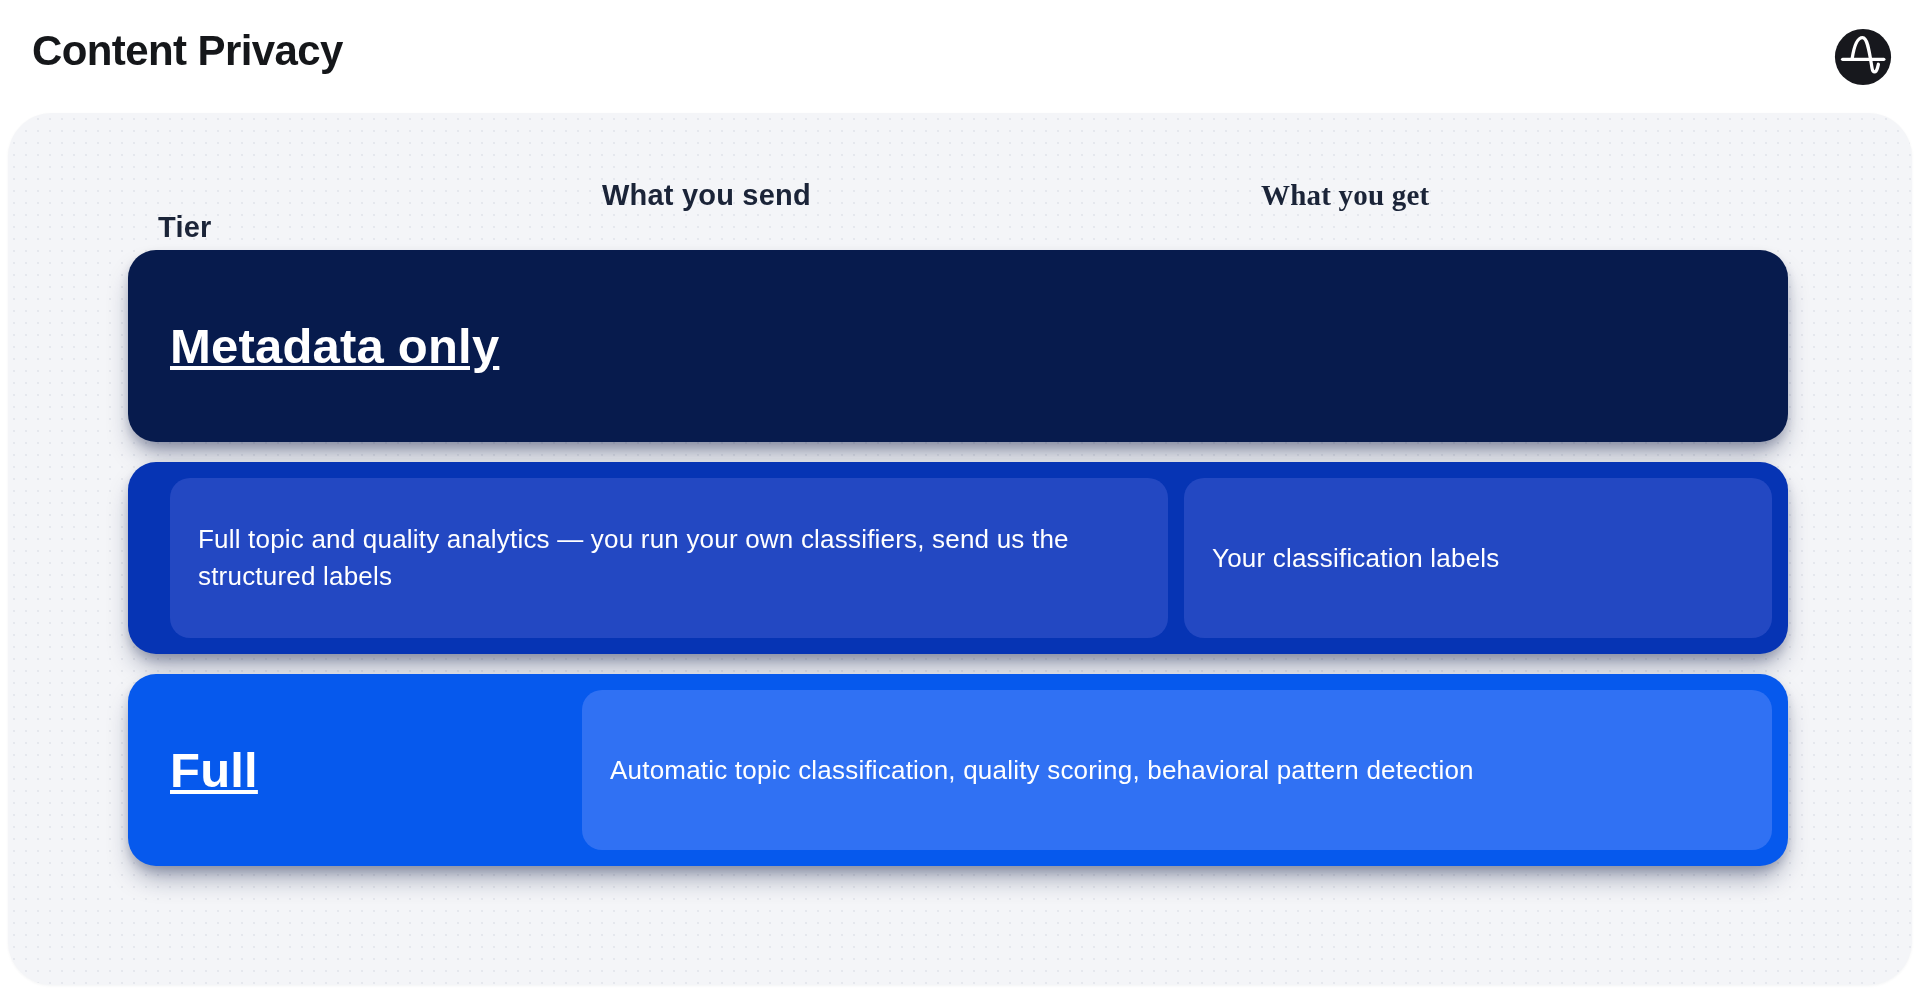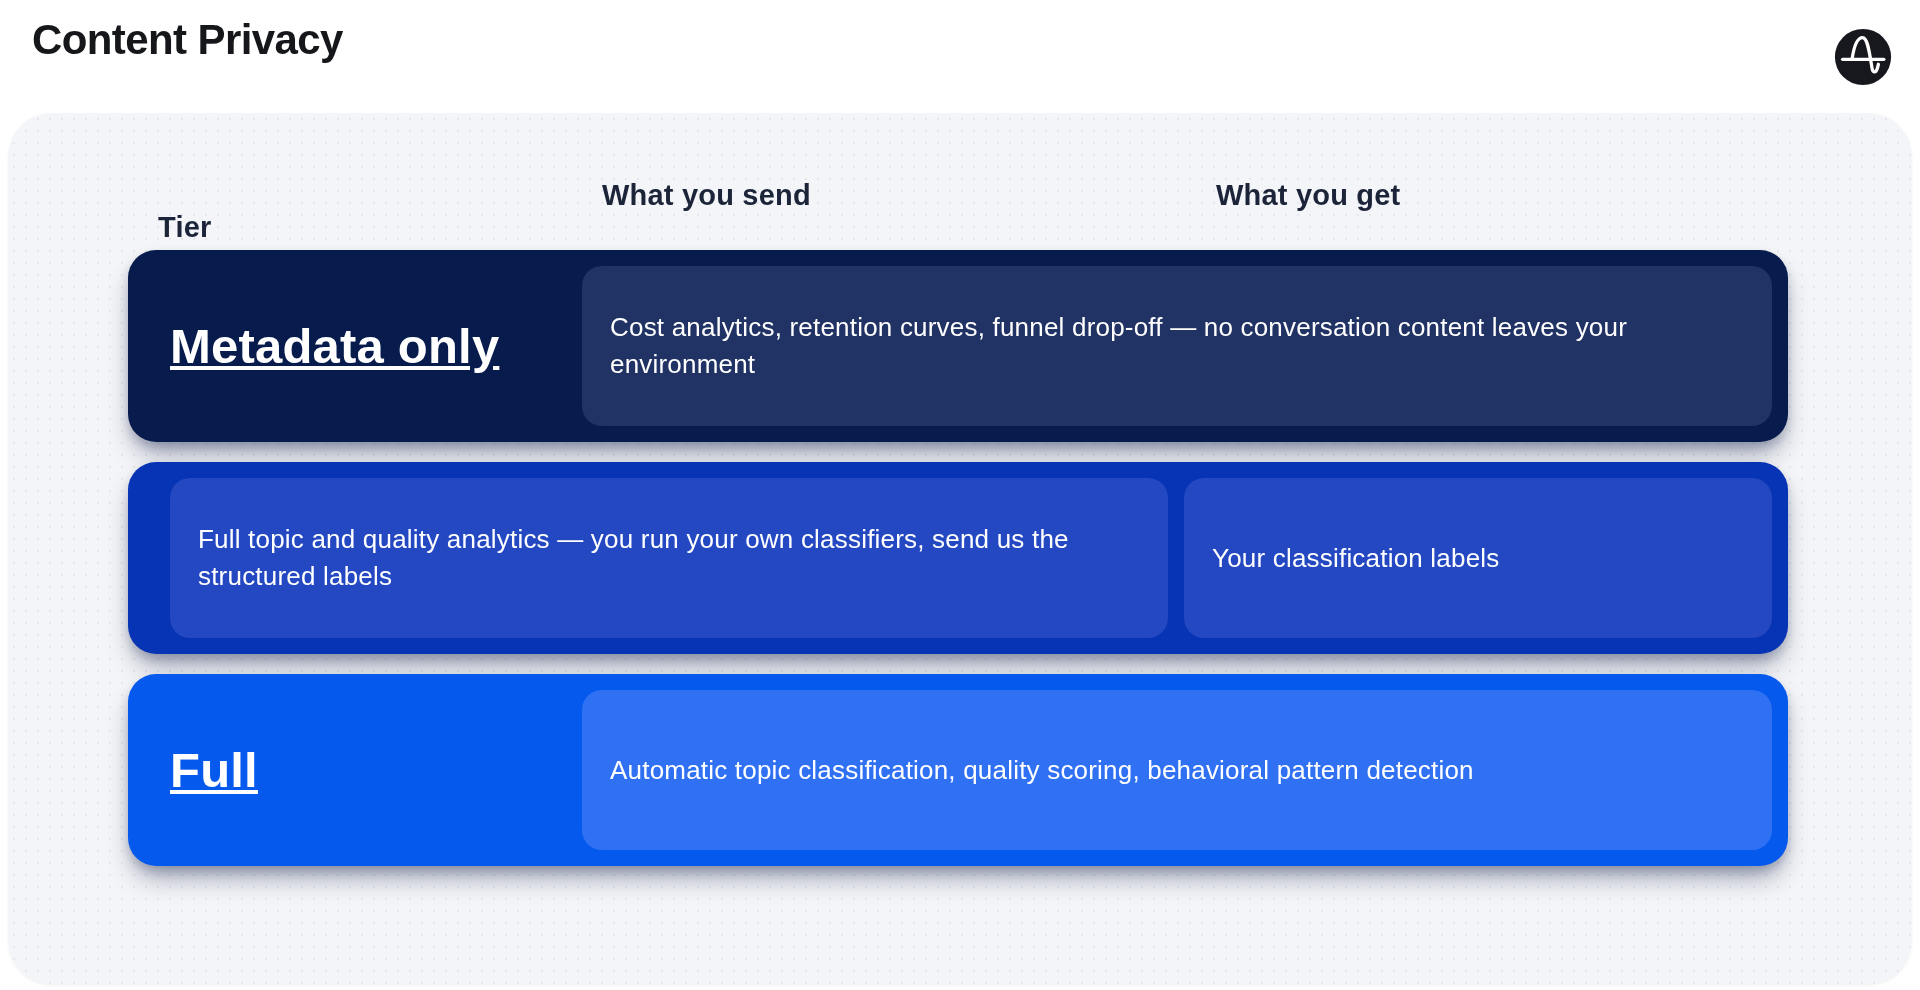--- a/index.html
+++ b/index.html
@@ -15,21 +15,21 @@
   html,body{width:1920px;height:990px;overflow:hidden;}
   body{
     position:relative;
     background:var(--page-bg);
     font-family:"Liberation Sans", sans-serif;
     -webkit-font-smoothing:antialiased;
   }
 
   
   .page-title{
-    position:absolute;left:32px;top:16px;
+    position:absolute;left:32px;top:27px;
     font-size:42px;font-weight:800;letter-spacing:-0.6px;
     color:var(--title-text);
   }
   .logo{
     position:absolute;top:28px;right:28px;width:58px;height:58px;
   }
   .logo svg{display:block;width:100%;height:100%;}
 
   
   .panel{
@@ -42,21 +42,21 @@
   }
 
   
   .col-header{
     position:absolute;top:66px;
     font-size:29px;font-weight:600;letter-spacing:0.2px;
     color:var(--header-text);
   }
   .col-header.c-tier{left:150px;margin-top:32px;}
   .col-header.c-send{left:594px;}
-  .col-header.c-get{left:1208px;}
+  .col-header.c-get{left:1253px;font-family:Liberation Serif, serif;}
 
   
   .rows{
     position:absolute;left:120px;top:137px;width:1660px;
     display:flex;flex-direction:column;gap:20px;
   }
   .tier-row{
     height:192px;
     background:var(--row-bg);
     border-radius:28px;
@@ -101,23 +101,20 @@
 <div class="panel">
 
   <div class="col-header c-tier">Tier</div>
   <div class="col-header c-send">What you send</div>
   <div class="col-header c-get">What you get</div>
 
   <div class="rows">
 
     <div class="tier-row" style="--row-bg: #071B4D; --cell-bg: #213264;">
       <div class="tier-label">Metadata only</div>
-      <div class="cell cell-get">
-        <div class="cell-text">Cost analytics, retention curves, funnel drop-off — no conversation content leaves your environment</div>
-      </div>
     </div>
 
     <div class="tier-row" style="--row-bg: #0634B4; --cell-bg: #2348C2;">
       <div class="cell cell-get">
         <div class="cell-text">Full topic and quality analytics — you run your own classifiers, send us the structured labels</div>
       </div>
       <div class="cell cell-send">
         <div class="cell-text">Your classification labels</div>
       </div>
     </div>

